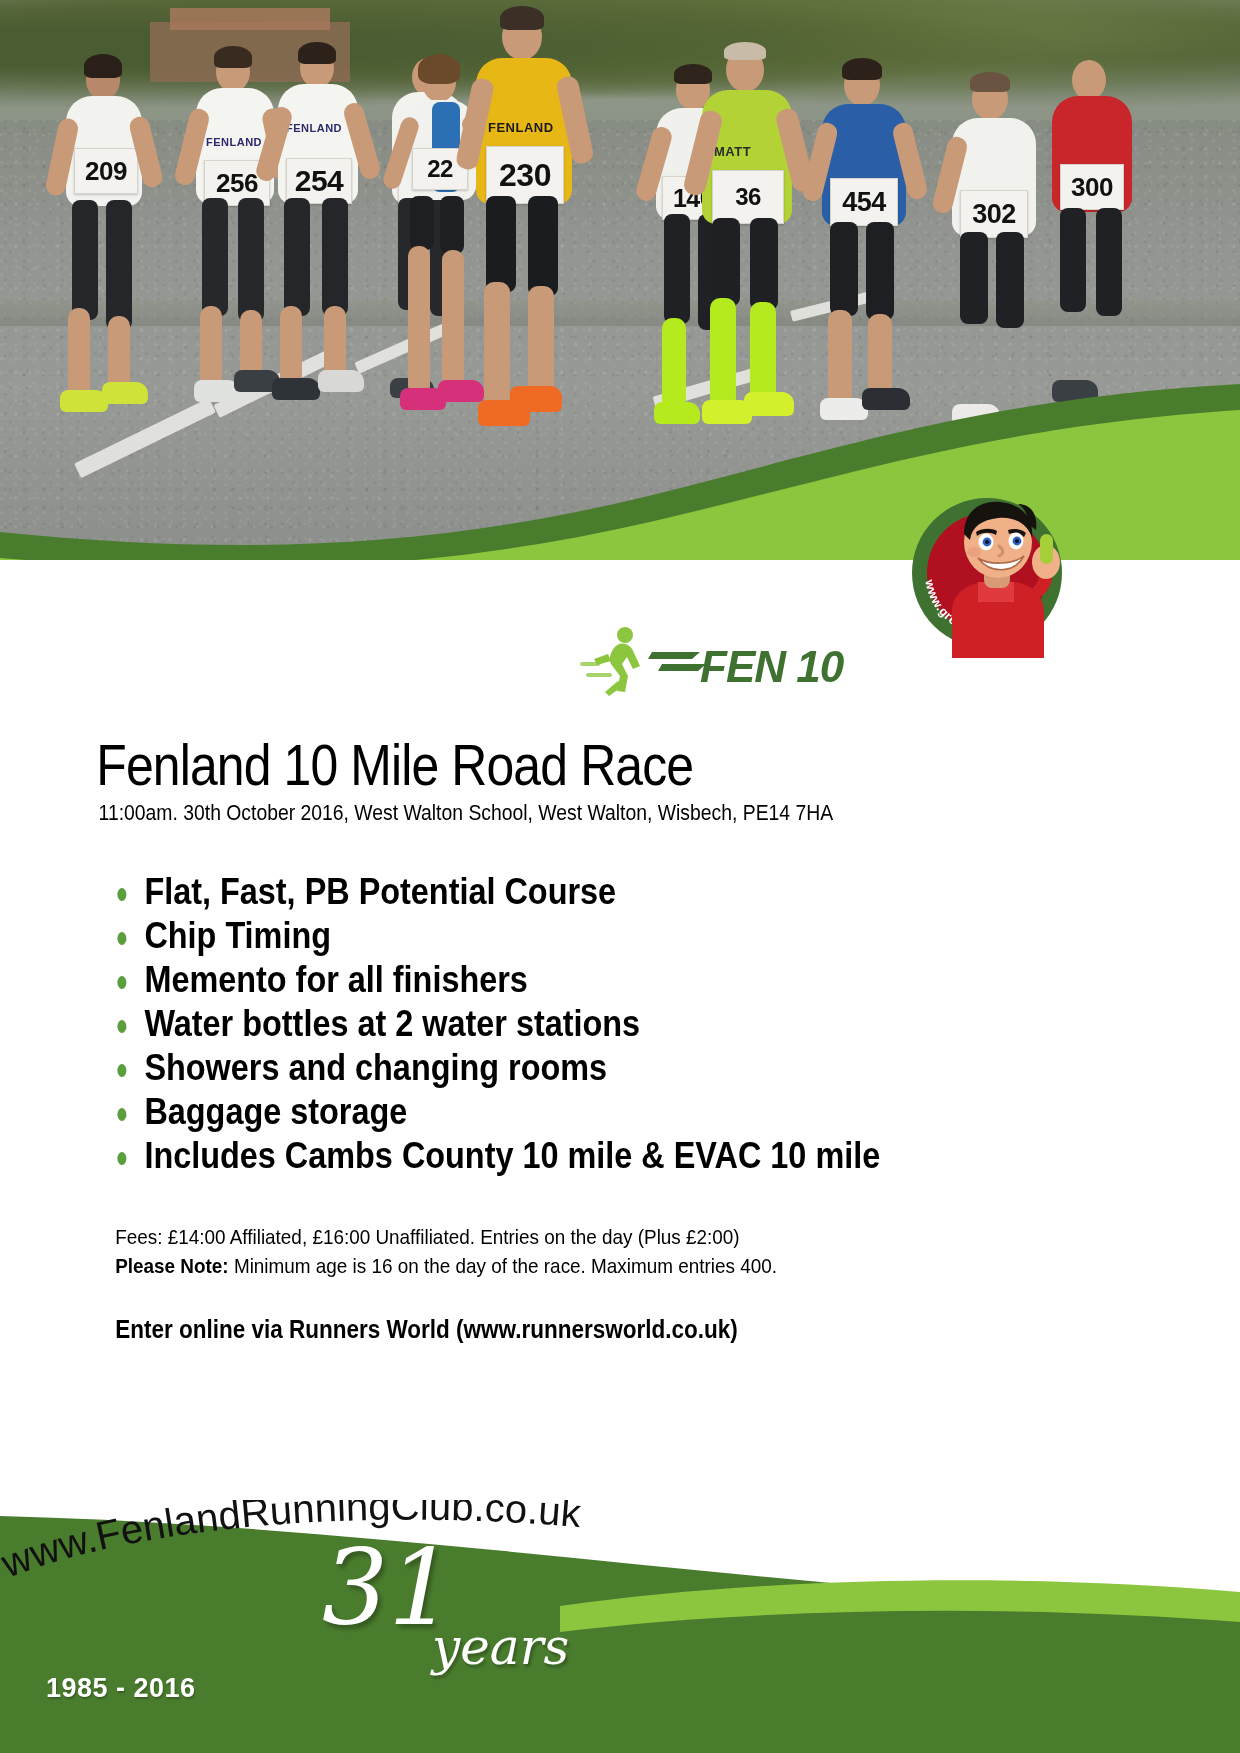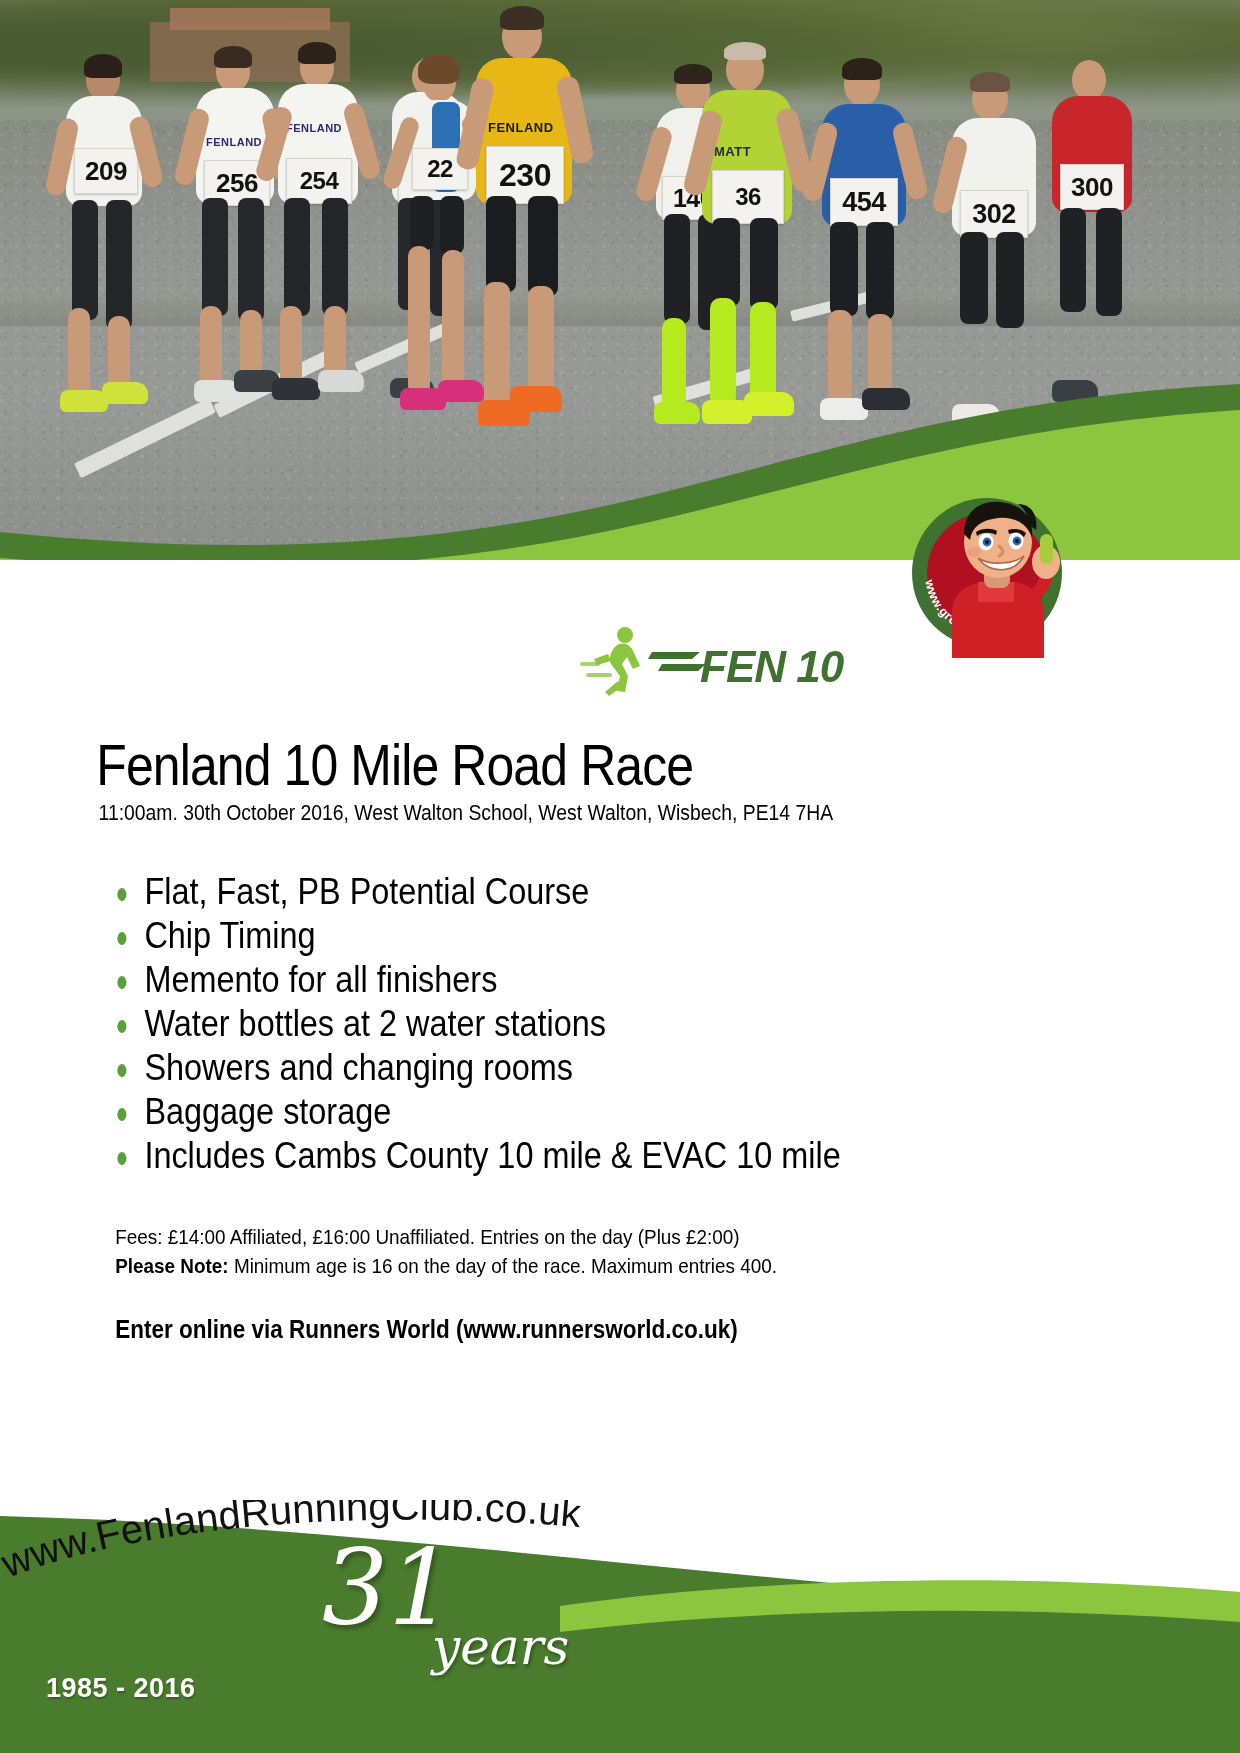--- a/index.html
+++ b/index.html
@@ -214,20 +214,21 @@
     color: #000;
     transform: scaleX(0.88);
     transform-origin: left center;
     white-space: nowrap;
   }
 
   .bullets {
     list-style: none;
     margin: 44px 0 0 0;
     padding: 0 0 0 112px;
+    font-weight: bold;
   }
   .bullets li {
     position: relative;
     font-size: 36px;
     line-height: 1.22;
     color: #000;
     padding-left: 36px;
     transform: scaleX(0.9);
     transform-origin: left center;
     white-space: nowrap;
@@ -372,21 +373,21 @@
     <div class="leg" style="left:54px;top:258px;width:22px;height:76px;"></div>
     <div class="shoe" style="left:8px;top:328px;width:46px;height:22px;background:#e0e2e0;"></div>
     <div class="shoe" style="left:48px;top:318px;width:46px;height:22px;background:#3a3f44;"></div>
   </div>
 
   <div class="runner" style="left:268px;top:48px;">
     <div class="head" style="left:32px;top:0;width:34px;height:40px;"></div>
     <div class="head" style="left:30px;top:-6px;width:38px;height:22px;background:#2c2219;border-radius:50% 50% 20% 20%;"></div>
     <div class="torso" style="left:10px;top:36px;width:80px;height:120px;background:#f4f4f1;"></div>
     <div class="club" style="left:18px;top:74px;">FENLAND</div>
-    <div class="bib" style="left:18px;top:110px;width:64px;height:44px;font-size:24px;">254</div>
+    <div class="bib" style="left:18px;top:110px;width:64px;height:44px;font-size:30px;">254</div>
     <div class="arm" style="left:-4px;top:58px;width:20px;height:76px;transform:rotate(16deg);"></div>
     <div class="arm" style="left:84px;top:54px;width:20px;height:78px;transform:rotate(-16deg);"></div>
     <div class="leg" style="left:16px;top:150px;width:26px;height:118px;background:#24262a;border-radius:8px;"></div>
     <div class="leg" style="left:54px;top:150px;width:26px;height:118px;background:#24262a;border-radius:8px;"></div>
     <div class="leg" style="left:12px;top:258px;width:22px;height:82px;"></div>
     <div class="leg" style="left:56px;top:258px;width:22px;height:78px;"></div>
     <div class="shoe" style="left:4px;top:330px;width:48px;height:22px;background:#2e3338;"></div>
     <div class="shoe" style="left:50px;top:322px;width:46px;height:22px;background:#d8d9d6;"></div>
   </div>
 

